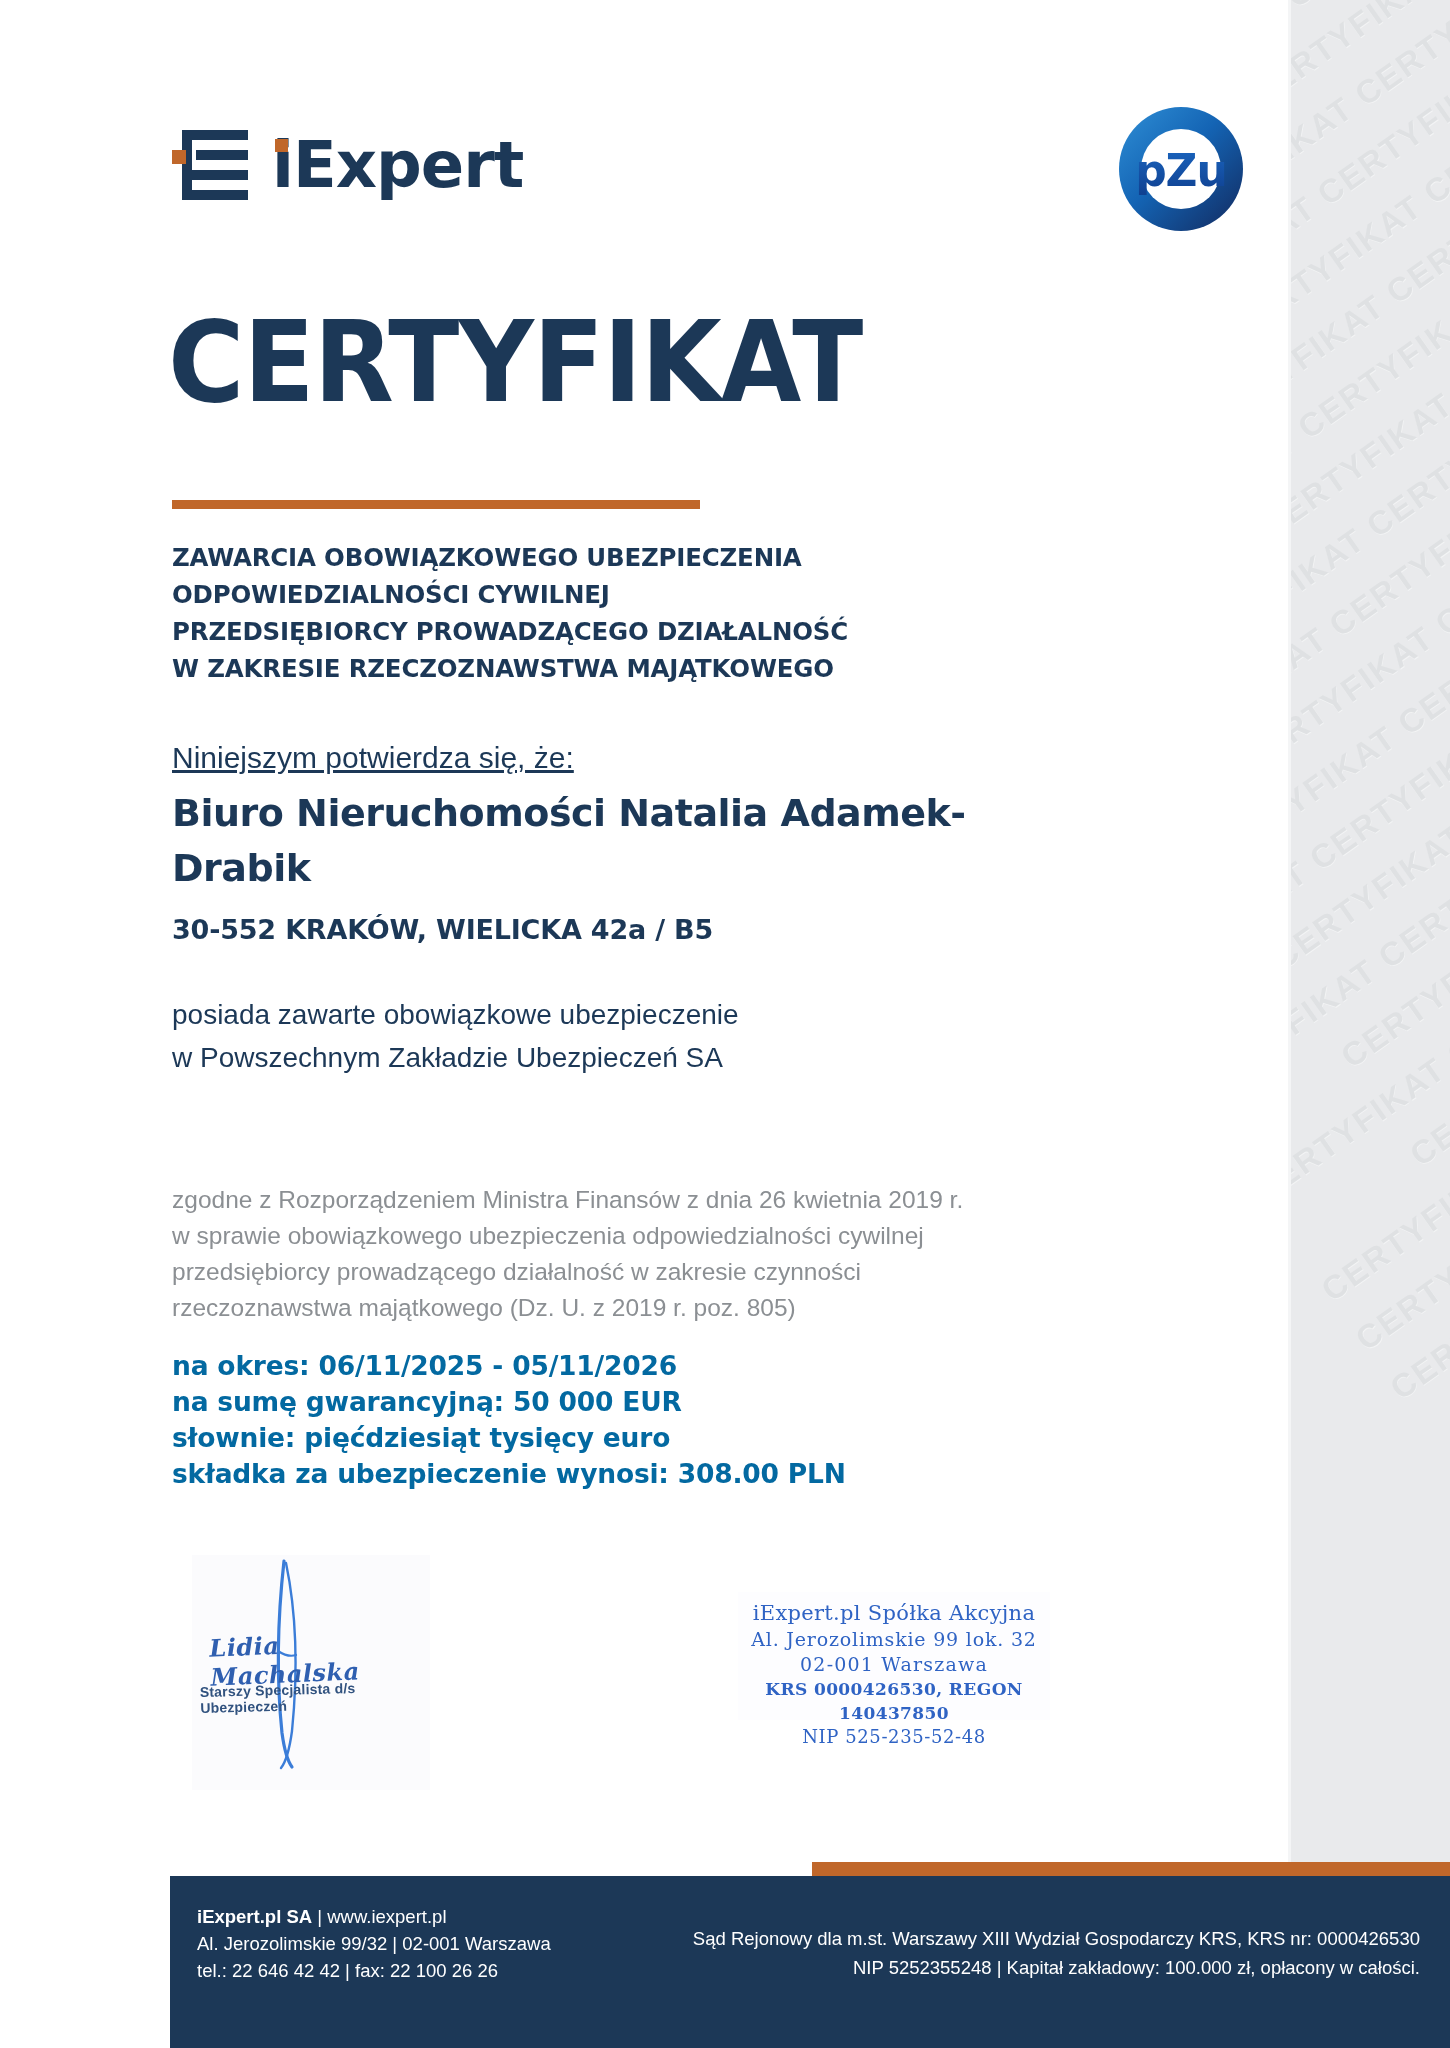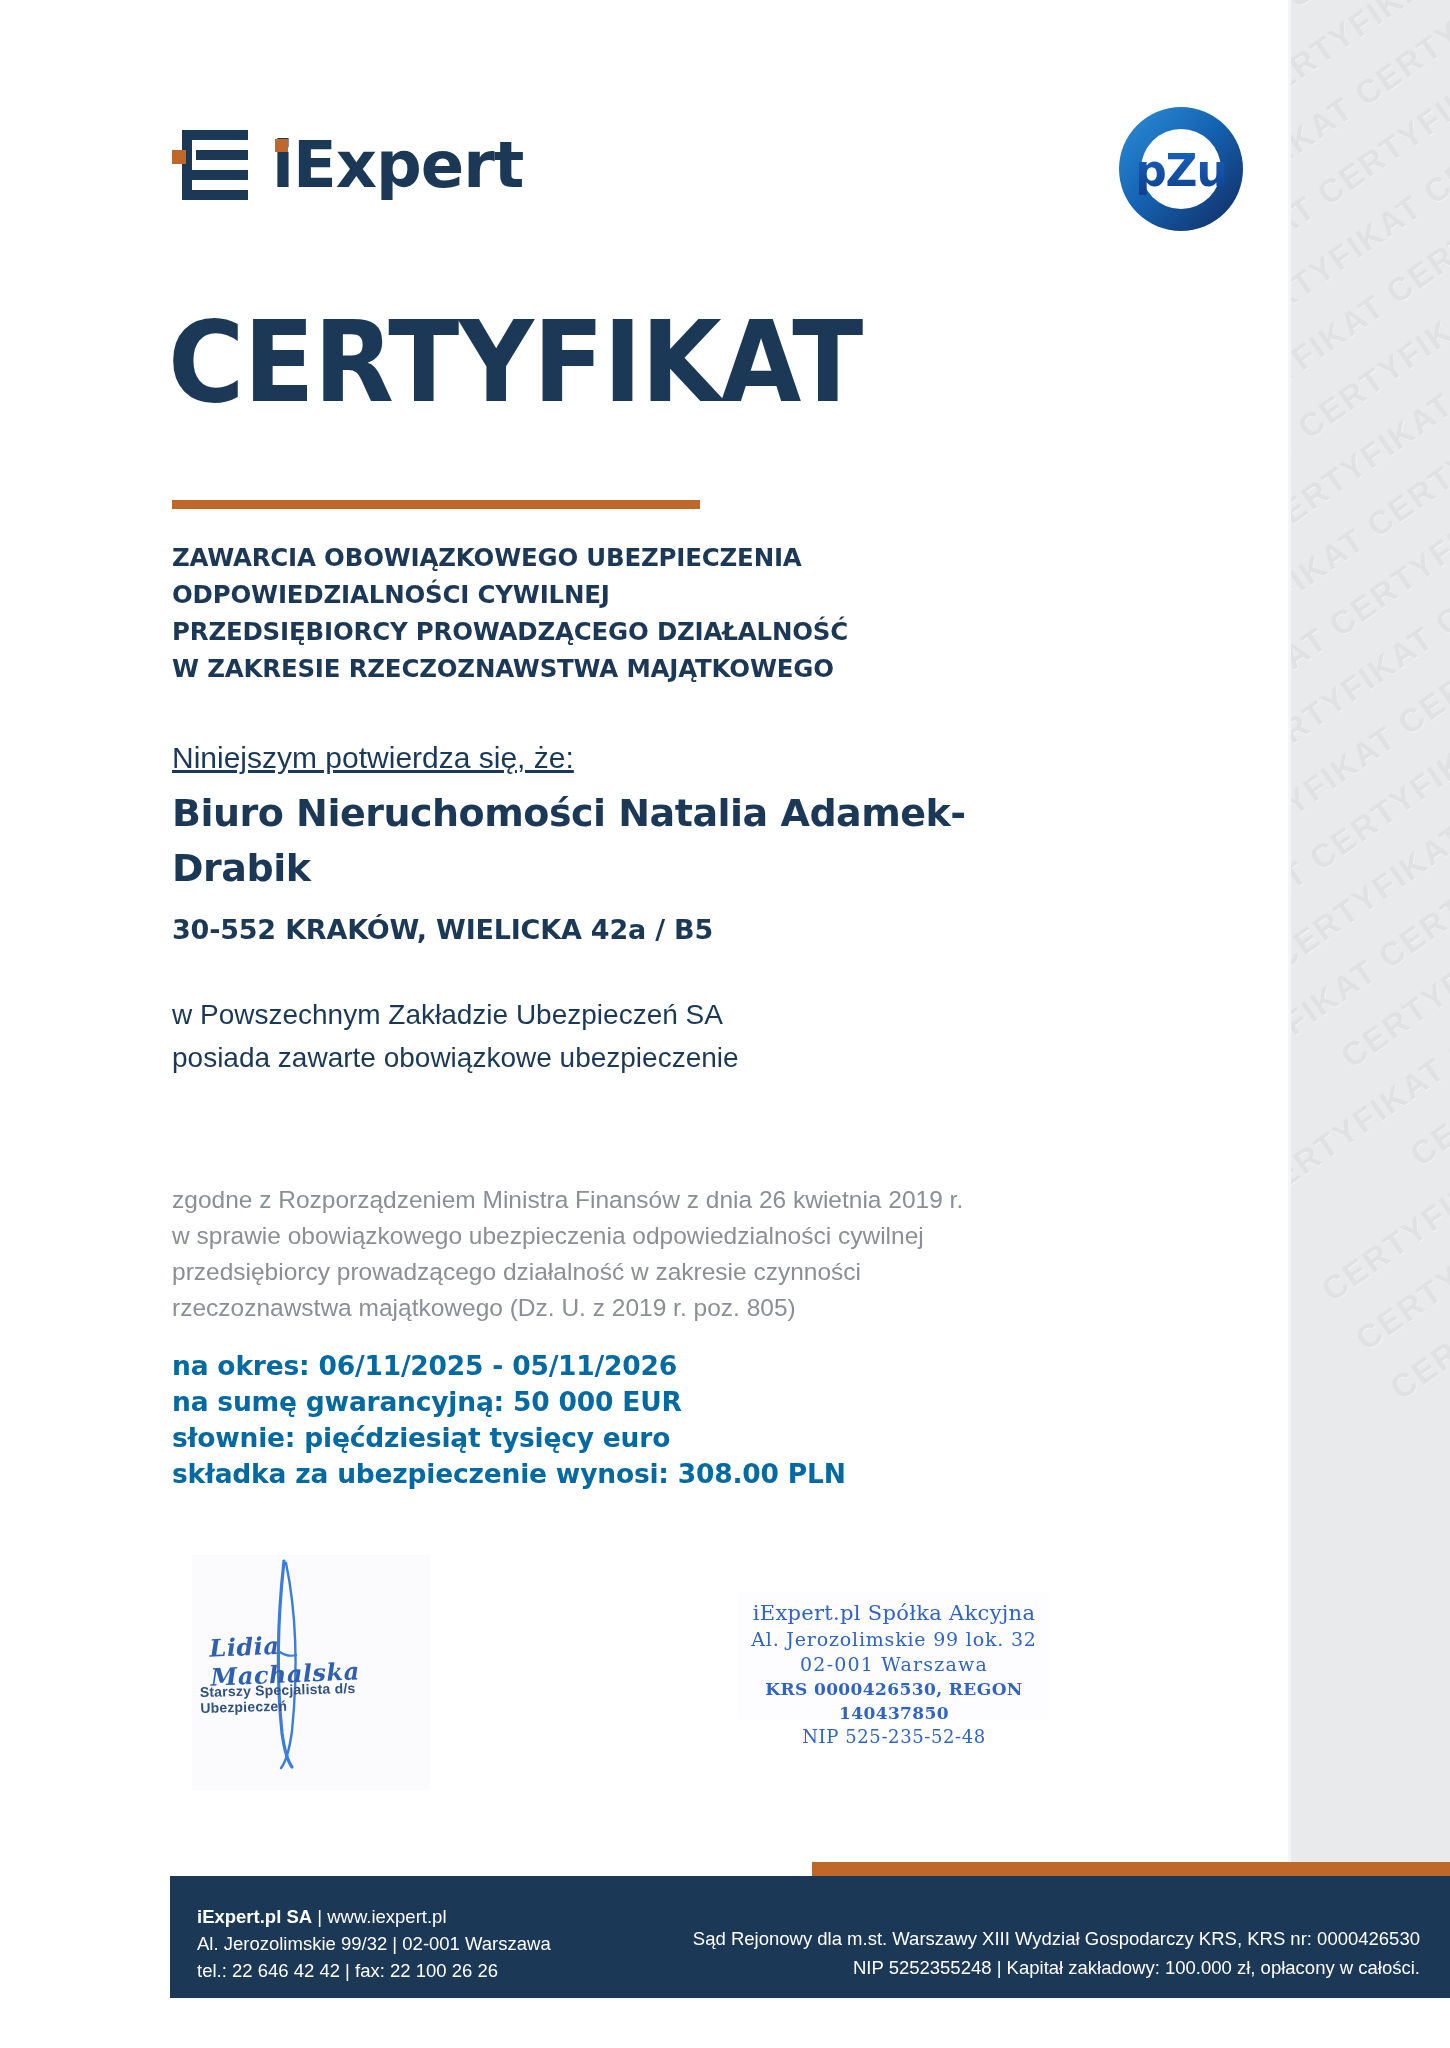--- a/index.html
+++ b/index.html
@@ -306,21 +306,21 @@
     left: 812px;
     width: 638px;
     height: 18px;
     background: #c0672a;
   }
   .footer {
     position: absolute;
     top: 1876px;
     left: 170px;
     width: 1280px;
-    height: 122px;
+    height: 172px;
     background: #1c3857;
   }
   .footer-left {
     position: absolute;
     top: 27px;
     left: 27px;
     font-family: "Liberation Sans", sans-serif;
     font-size: 18.5px;
     color: #ffffff;
     line-height: 27px;
@@ -419,22 +419,22 @@
     <div>ODPOWIEDZIALNOŚCI CYWILNEJ</div>
     <div>PRZEDSIĘBIORCY PROWADZĄCEGO DZIAŁALNOŚĆ</div>
     <div>W ZAKRESIE RZECZOZNAWSTWA MAJĄTKOWEGO</div>
   </div>
 
   <div class="intro">Niniejszym potwierdza się, że:</div>
   <div class="subject-name">Biuro Nieruchomości Natalia Adamek-Drabik</div>
   <div class="subject-addr">30-552 KRAKÓW, WIELICKA 42a / B5</div>
 
   <div class="holds">
+    <div>posiada zawarte obowiązkowe ubezpieczenie</div>
     <div>w Powszechnym Zakładzie Ubezpieczeń SA</div>
-    <div>posiada zawarte obowiązkowe ubezpieczenie</div>
   </div>
 
 
   <div class="regulation">
     <div>zgodne z Rozporządzeniem Ministra Finansów z dnia 26 kwietnia 2019 r.</div>
     <div>w sprawie obowiązkowego ubezpieczenia odpowiedzialności cywilnej</div>
     <div>przedsiębiorcy prowadzącego działalność w zakresie czynności</div>
     <div>rzeczoznawstwa majątkowego (Dz. U. z 2019 r. poz. 805)</div>
   </div>
 

